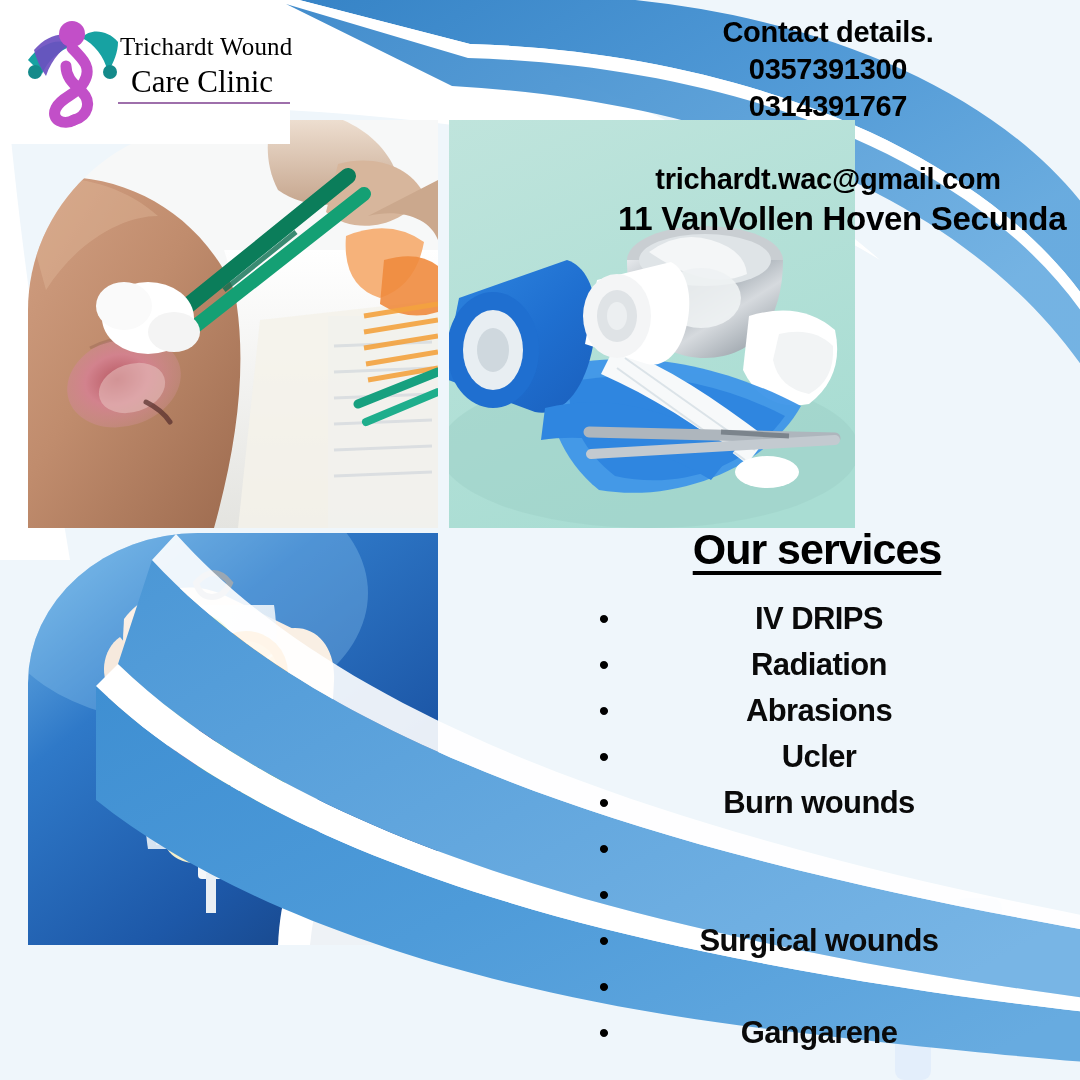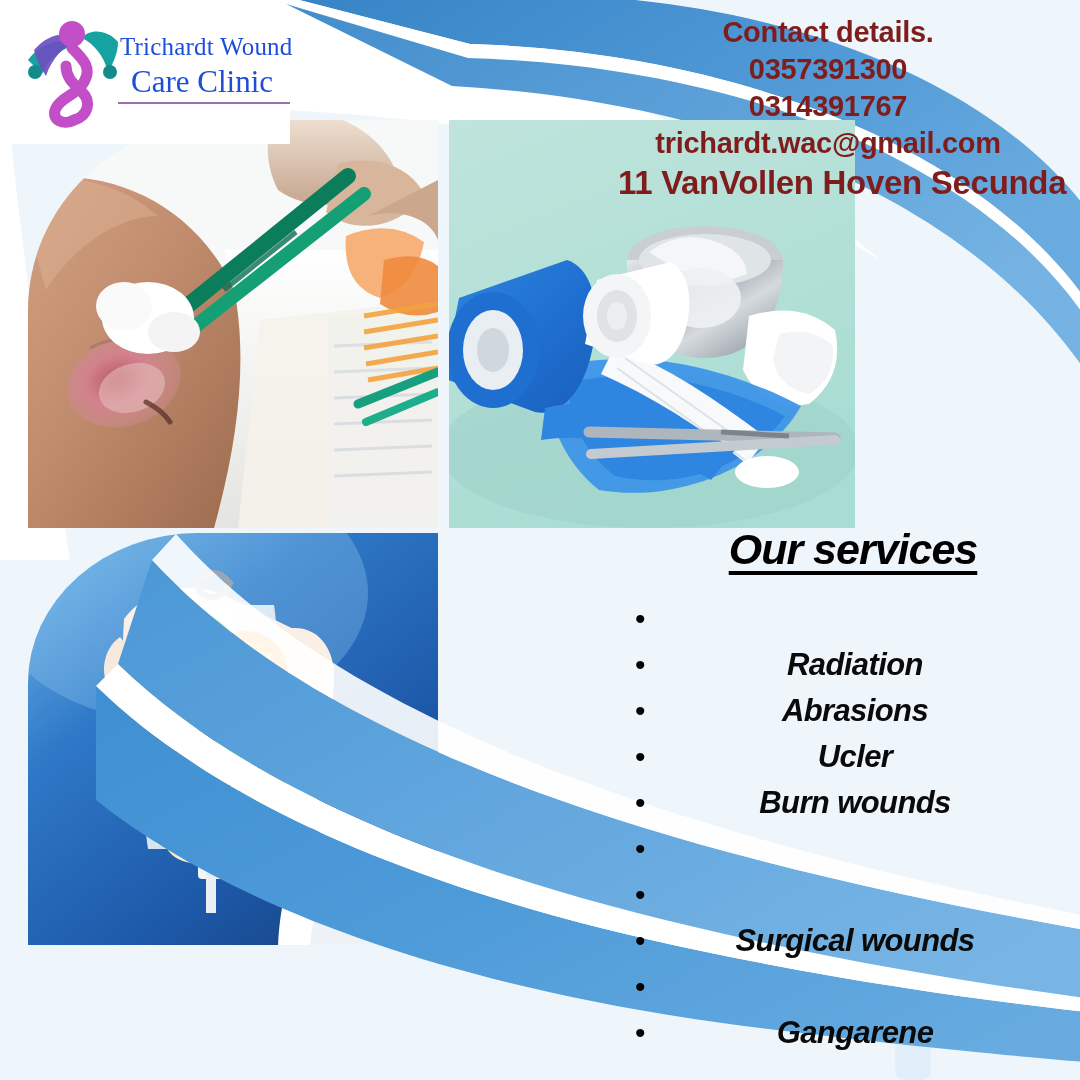--- a/index.html
+++ b/index.html
@@ -21,61 +21,61 @@
 
   
   #logo-card{
     position:absolute;left:8px;top:6px;width:282px;height:138px;
     background:#ffffff;z-index:9;
   }
   #logo-mark{position:absolute;left:14px;top:10px;width:104px;height:112px;}
   #logo-text{
     position:absolute;left:112px;top:26px;width:170px;
     font-family:"Liberation Serif", serif;
-    color:#1d4ed8;line-height:1.22;
+    color:#000000;line-height:1.22;
   }
   #logo-line1{font-size:25px;display:block;white-space:nowrap;letter-spacing:.2px;}
   #logo-line2{font-size:31px;display:block;text-align:center;padding-right:6px;}
   #logo-rule{
     position:absolute;left:110px;top:96px;width:172px;height:2px;
     background:#7d3f8f;opacity:.75;
   }
 
   
   #contact{
     position:absolute;right:42px;top:14px;width:420px;
     text-align:center;z-index:8;
-    color:#7f1d1d;font-weight:bold;line-height:1.28;
+    color:#000000;font-weight:bold;line-height:1.28;
     letter-spacing:-0.3px;
   }
   #contact .c-line{display:block;white-space:nowrap;}
   #contact-title{font-size:29px;}
   #contact-phone1,#contact-phone2{font-size:29px;}
-  #contact-email{font-size:29px;}
+  #contact-email{font-size:29px;margin-top:36px;}
   #contact-address{font-size:33px;}
 
   
   .photo{position:absolute;overflow:hidden;z-index:5;}
   #photo-wound{
     left:28px;top:120px;width:410px;height:408px;
     border-top-left-radius:200px 190px;
   }
   #photo-bandage{
     left:449px;top:120px;width:406px;height:408px;
   }
   #photo-ivdrip{
     left:28px;top:533px;width:410px;height:412px;
     border-top-left-radius:170px 150px;
     border-bottom-right-radius:34px;
   }
   .photo svg{display:block;width:100%;height:100%;}
 
   
   #services{
-    position:absolute;left:612px;top:525px;width:468px;z-index:8;font-style:italic;
+    position:absolute;left:576px;top:525px;width:468px;z-index:8;
   }
   #services-title{
     text-align:center;font-size:43px;font-weight:bold;color:#000;
     letter-spacing:-1px;padding-left:14px;
   }
   #services-title u{text-decoration:underline;text-underline-offset:7px;text-decoration-thickness:4px;}
   #services-list{
     list-style:none;margin:0;padding:0;margin-top:22px;
   }
   #services-list li{
@@ -382,20 +382,21 @@
     </svg>
   </div>
 
   <div id="services">
     <div id="services-title">
       <u>Our services</u>
     </div>
     <ul id="services-list">
       <li>
         <span class="bullet">•</span>
+        <span class="svc-label">IV DRIPS</span>
       </li>
       <li>
         <span class="bullet">•</span>
         <span class="svc-label">Radiation</span>
       </li>
       <li>
         <span class="bullet">•</span>
         <span class="svc-label">Abrasions</span>
       </li>
       <li>

